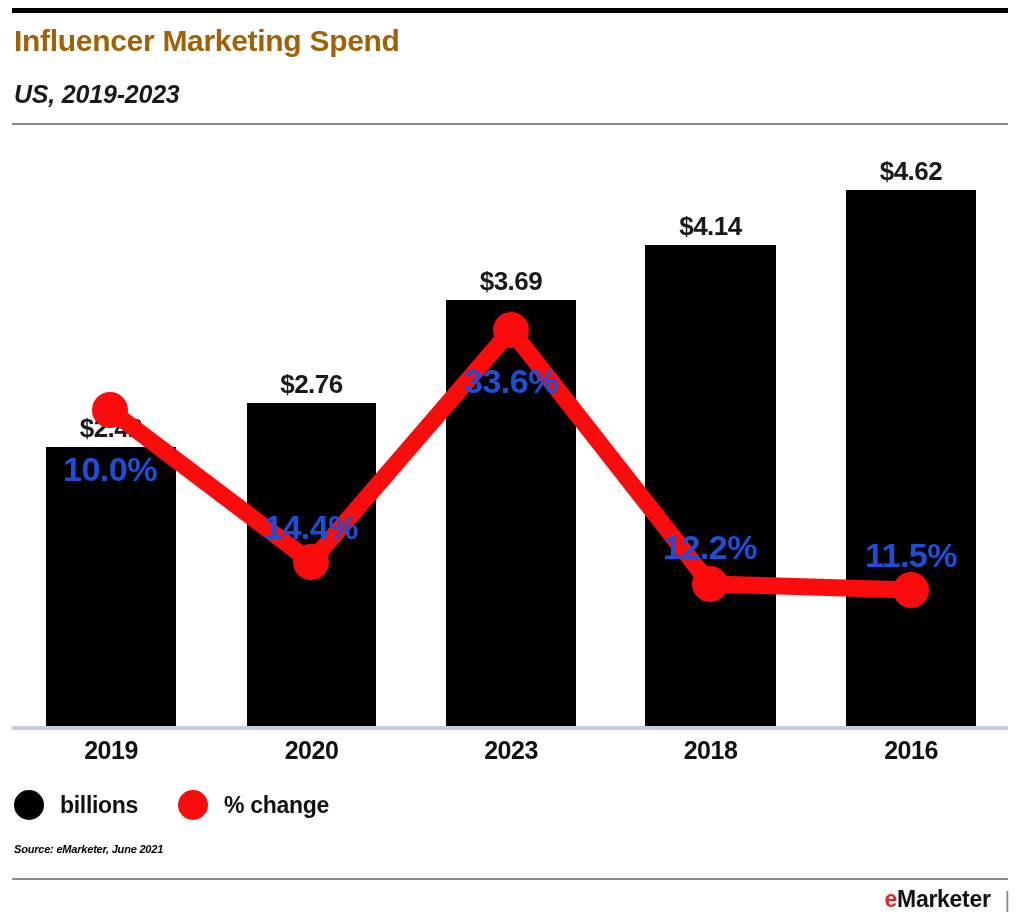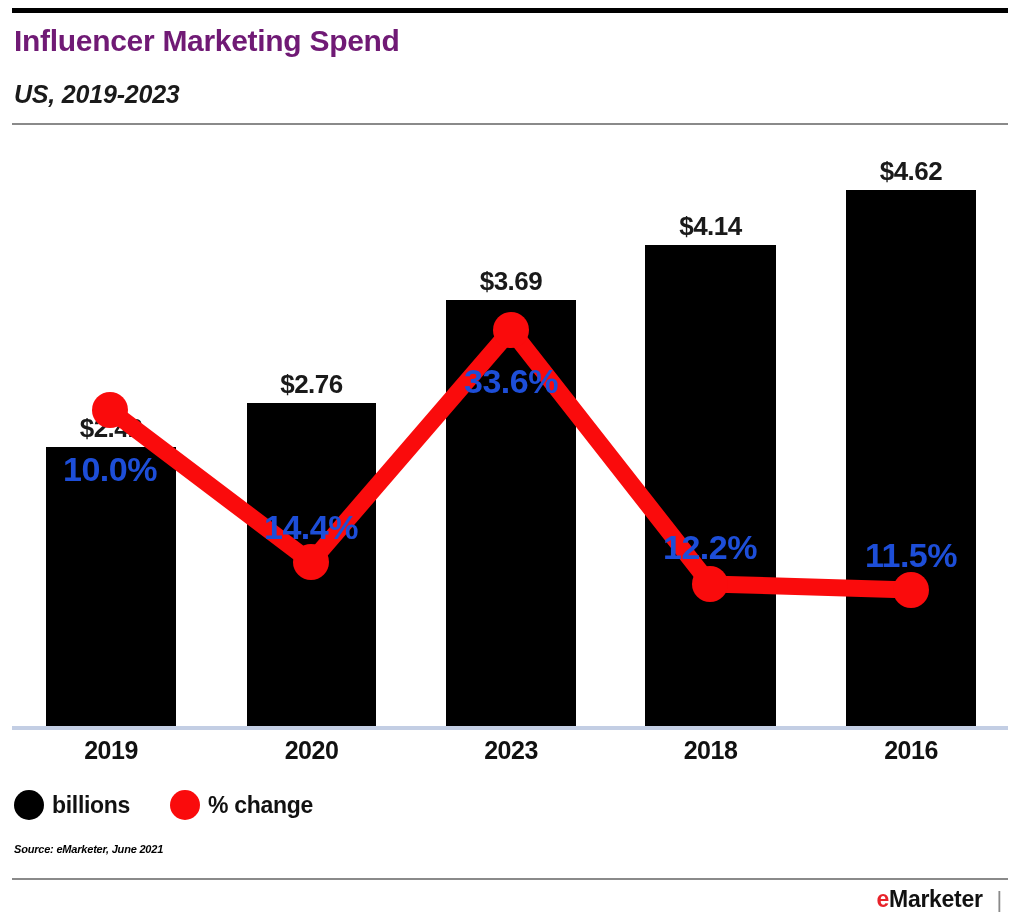--- a/index.html
+++ b/index.html
@@ -29,21 +29,21 @@
     width: 996px;
     height: 5px;
     background: #000000;
   }
   .chart-title {
     position: absolute;
     left: 14px;
     top: 24px;
     font-size: 30px;
     font-weight: bold;
-    color: #701a75;
+    color: #a16207;
     letter-spacing: -0.3px;
     white-space: nowrap;
   }
   .chart-subtitle {
     position: absolute;
     left: 14px;
     top: 80px;
     font-size: 25px;
     font-style: italic;
     font-weight: bold;
@@ -133,21 +133,21 @@
     position: absolute;
     left: 14px;
     top: 790px;
     display: flex;
     align-items: center;
     gap: 40px;
   }
   .legend-item {
     display: flex;
     align-items: center;
-    gap: 8px;
+    gap: 16px;
   }
   .legend-dot {
     width: 30px;
     height: 30px;
     border-radius: 50%;
     flex: 0 0 auto;
   }
   .legend-text {
     font-size: 23px;
     font-weight: bold;
@@ -171,21 +171,21 @@
   .footer-rule {
     position: absolute;
     left: 12px;
     top: 878px;
     width: 996px;
     height: 2px;
     background: #8a8a8a;
   }
   .footer {
     position: absolute;
-    right: 18px;
+    right: 10px;
     top: 886px;
     display: flex;
     align-items: center;
     gap: 14px;
     font-size: 23px;
     font-weight: bold;
     letter-spacing: -0.3px;
   }
   .brand-e { color: #e8232a; }
   .brand-rest { color: #111111; }

